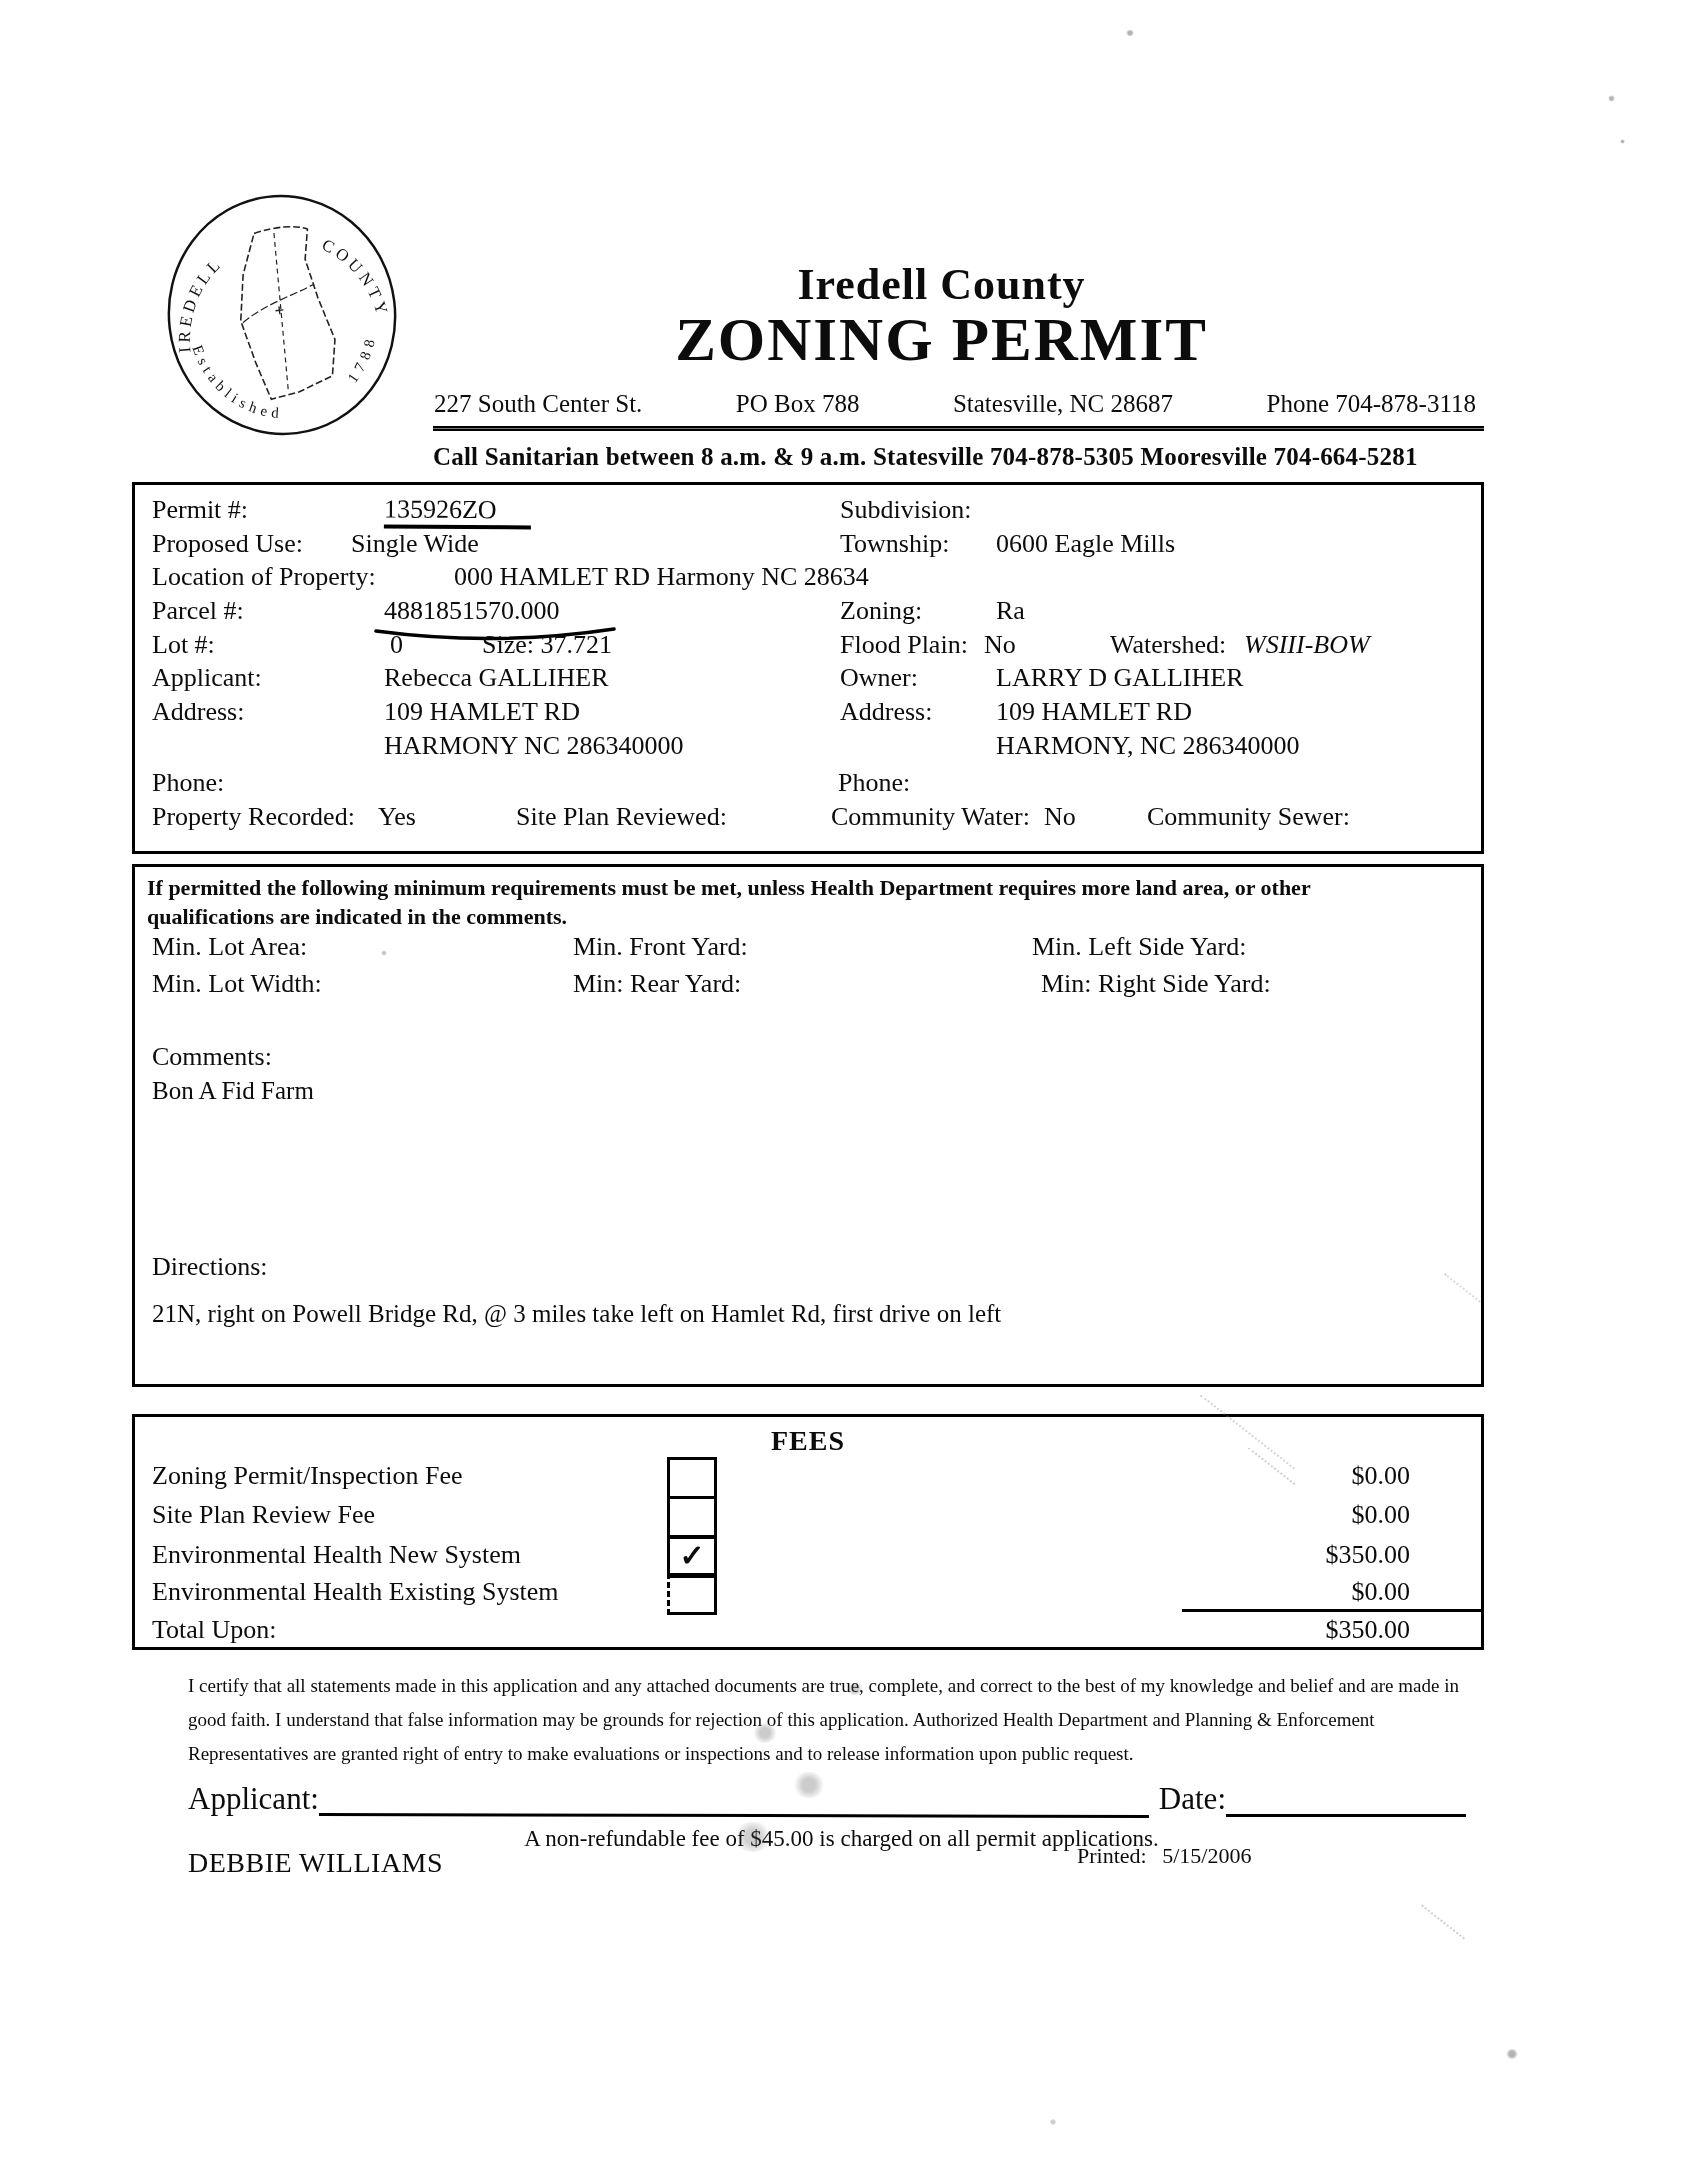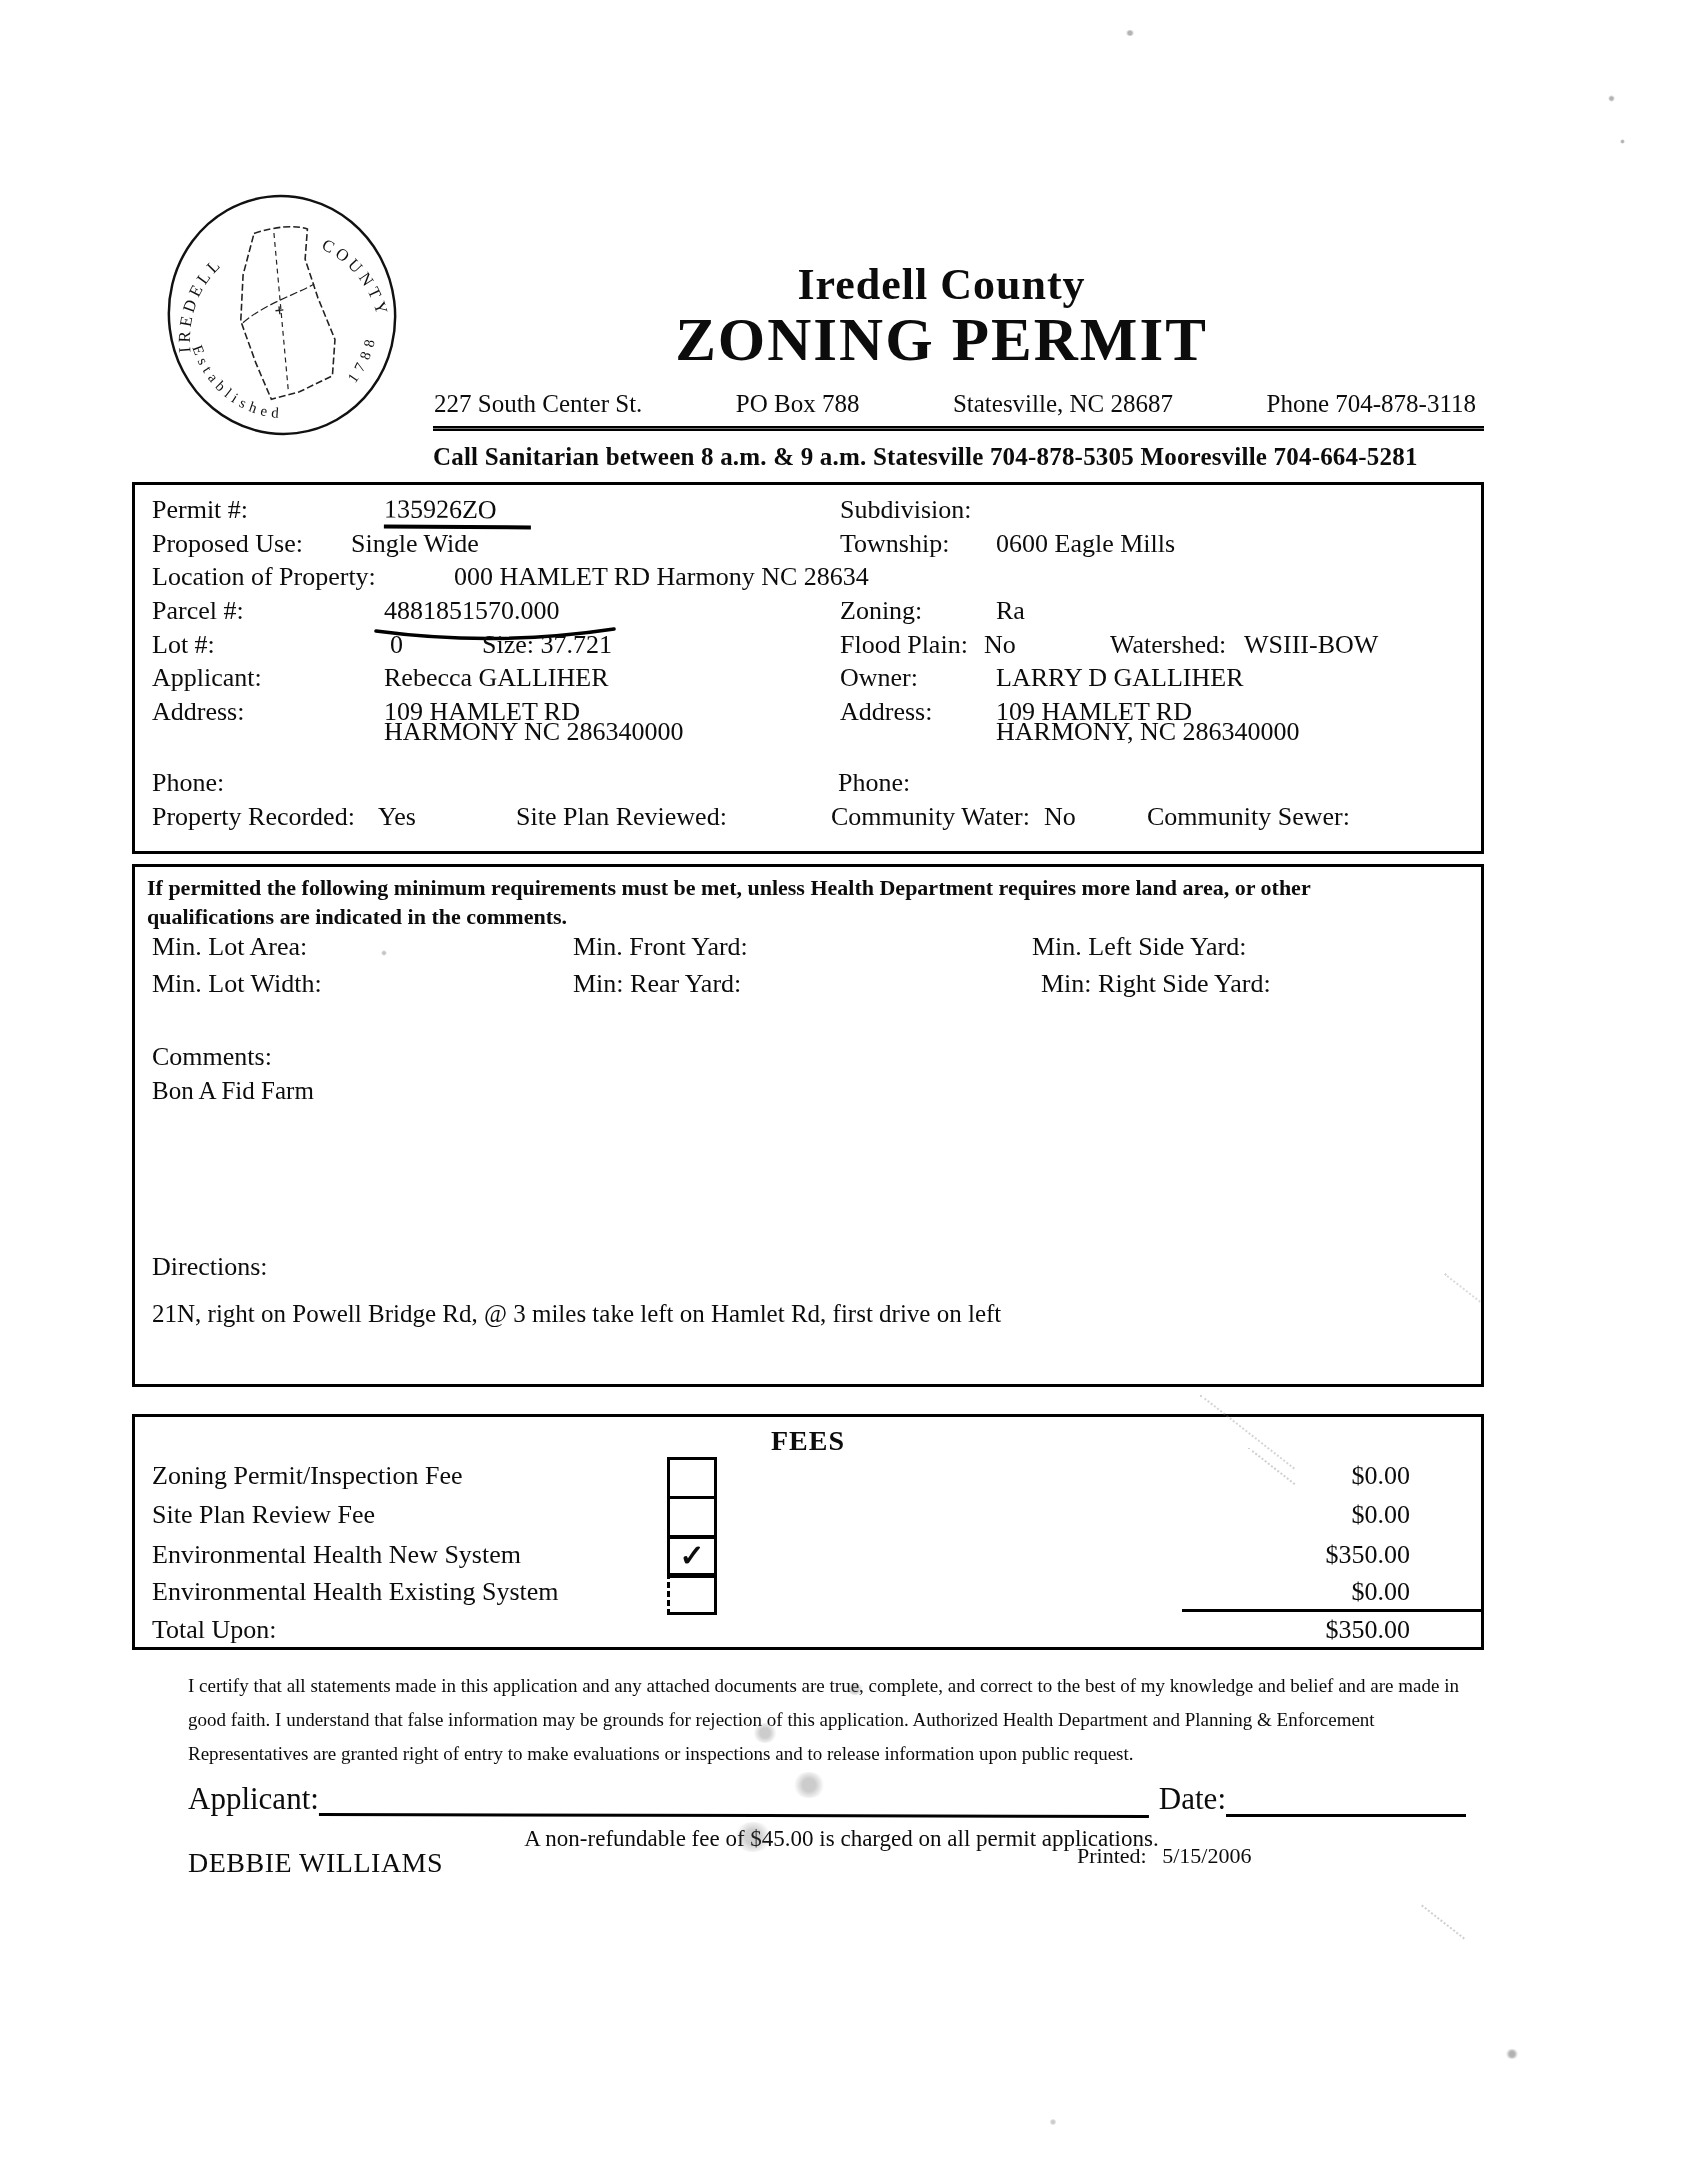--- a/index.html
+++ b/index.html
@@ -112,35 +112,35 @@
     <svg class="abs swoosh" style="left:236px;top:142px;" width="248" height="18" viewBox="0 0 250 18">
       <path d="M 5 4 Q 125 20 245 2" fill="none" stroke="#000" stroke-width="3.5" stroke-linecap="round"></path>
     </svg>
     <div class="row" style="top:145px;">
       <span style="left:17px;">Lot #:</span>
       <span style="left:255px;">0</span>
       <span style="left:347px;">Size: 37.721</span>
       <span style="left:705px;">Flood Plain:</span>
       <span style="left:849px;">No</span>
       <span style="left:975px;">Watershed:</span>
-      <span style="left:1109px;">WSIII-BOW</span>
+      <span style="left:1109px;font-style:italic;">WSIII-BOW</span>
     </div>
     <div class="row" style="top:178px;">
       <span style="left:17px;">Applicant:</span>
       <span style="left:249px;">Rebecca  GALLIHER</span>
       <span style="left:705px;">Owner:</span>
       <span style="left:861px;">LARRY D GALLIHER</span>
     </div>
     <div class="row" style="top:212px;">
       <span style="left:17px;">Address:</span>
       <span style="left:249px;">109 HAMLET RD</span>
       <span style="left:705px;">Address:</span>
       <span style="left:861px;">109 HAMLET RD</span>
     </div>
-    <div class="row" style="top:232px;padding-left:28px;">
+    <div class="row" style="top:246px;padding-left:28px;">
       <span style="left:249px;">HARMONY NC 286340000</span>
       <span style="left:861px;">HARMONY, NC 286340000</span>
     </div>
     <div class="row" style="top:283px;">
       <span style="left:17px;">Phone:</span>
       <span style="left:703px;">Phone:</span>
     </div>
     <div class="row" style="top:317px;">
       <span style="left:17px;">Property Recorded:</span>
       <span style="left:243px;">Yes</span>

